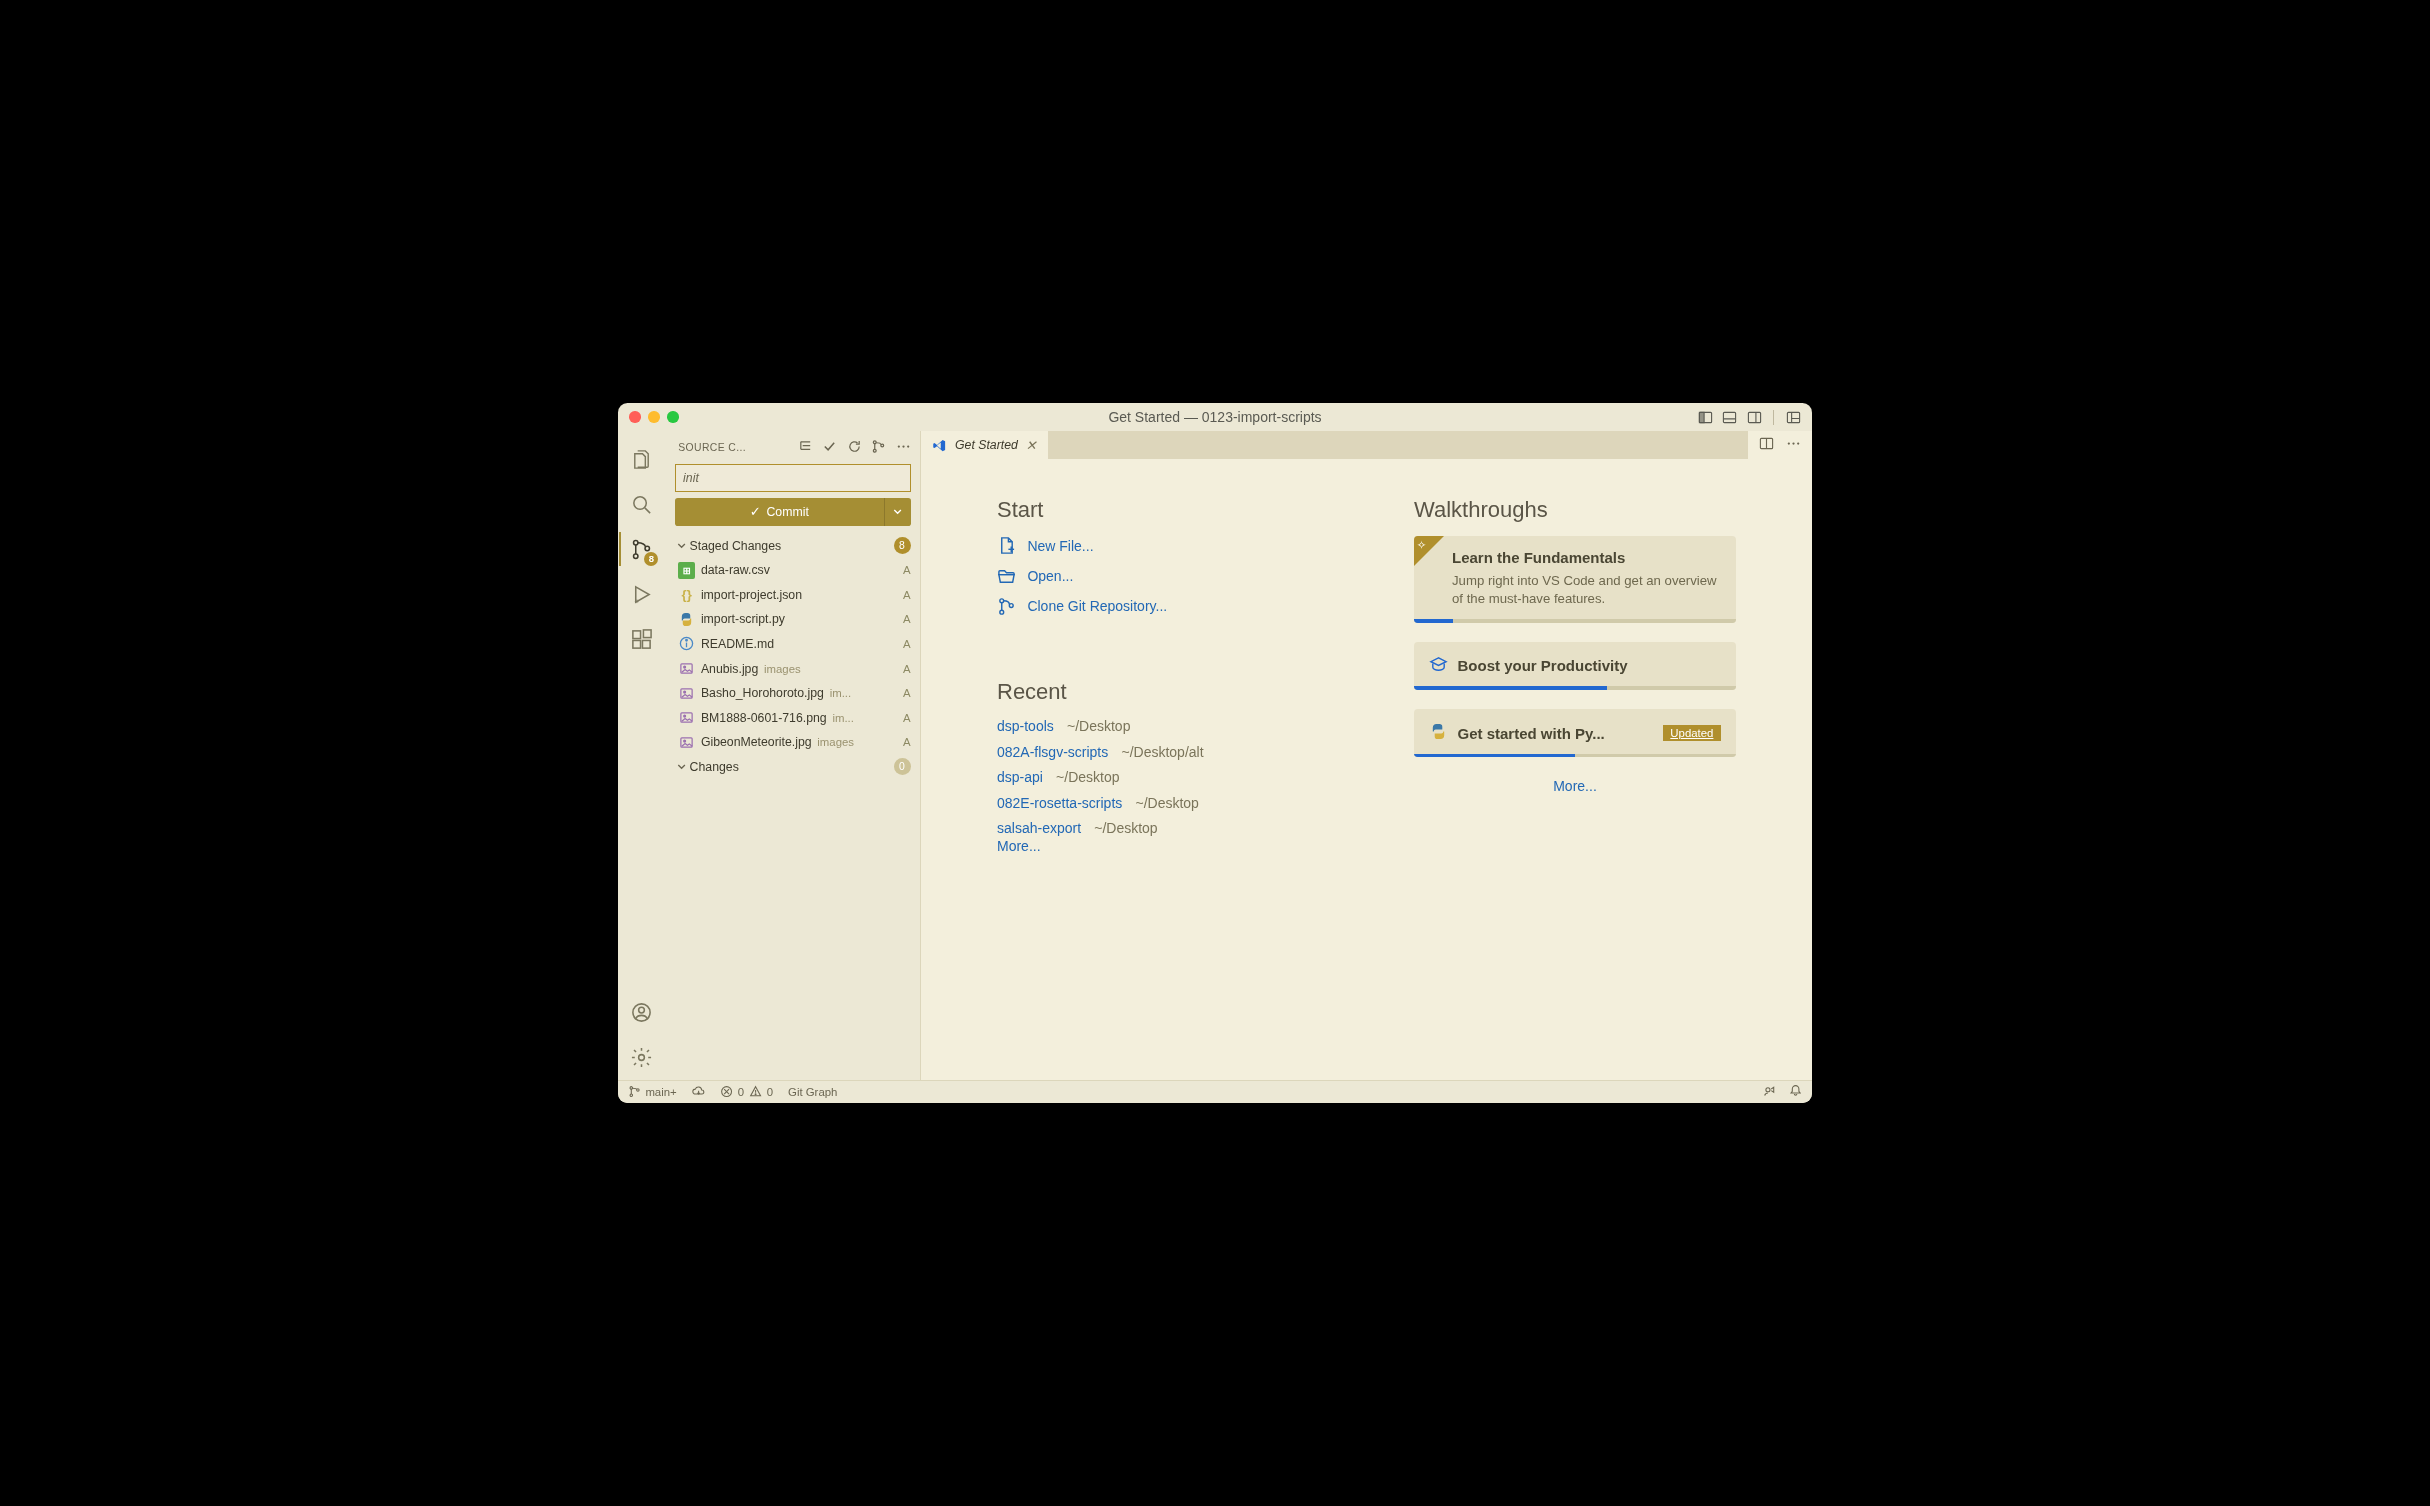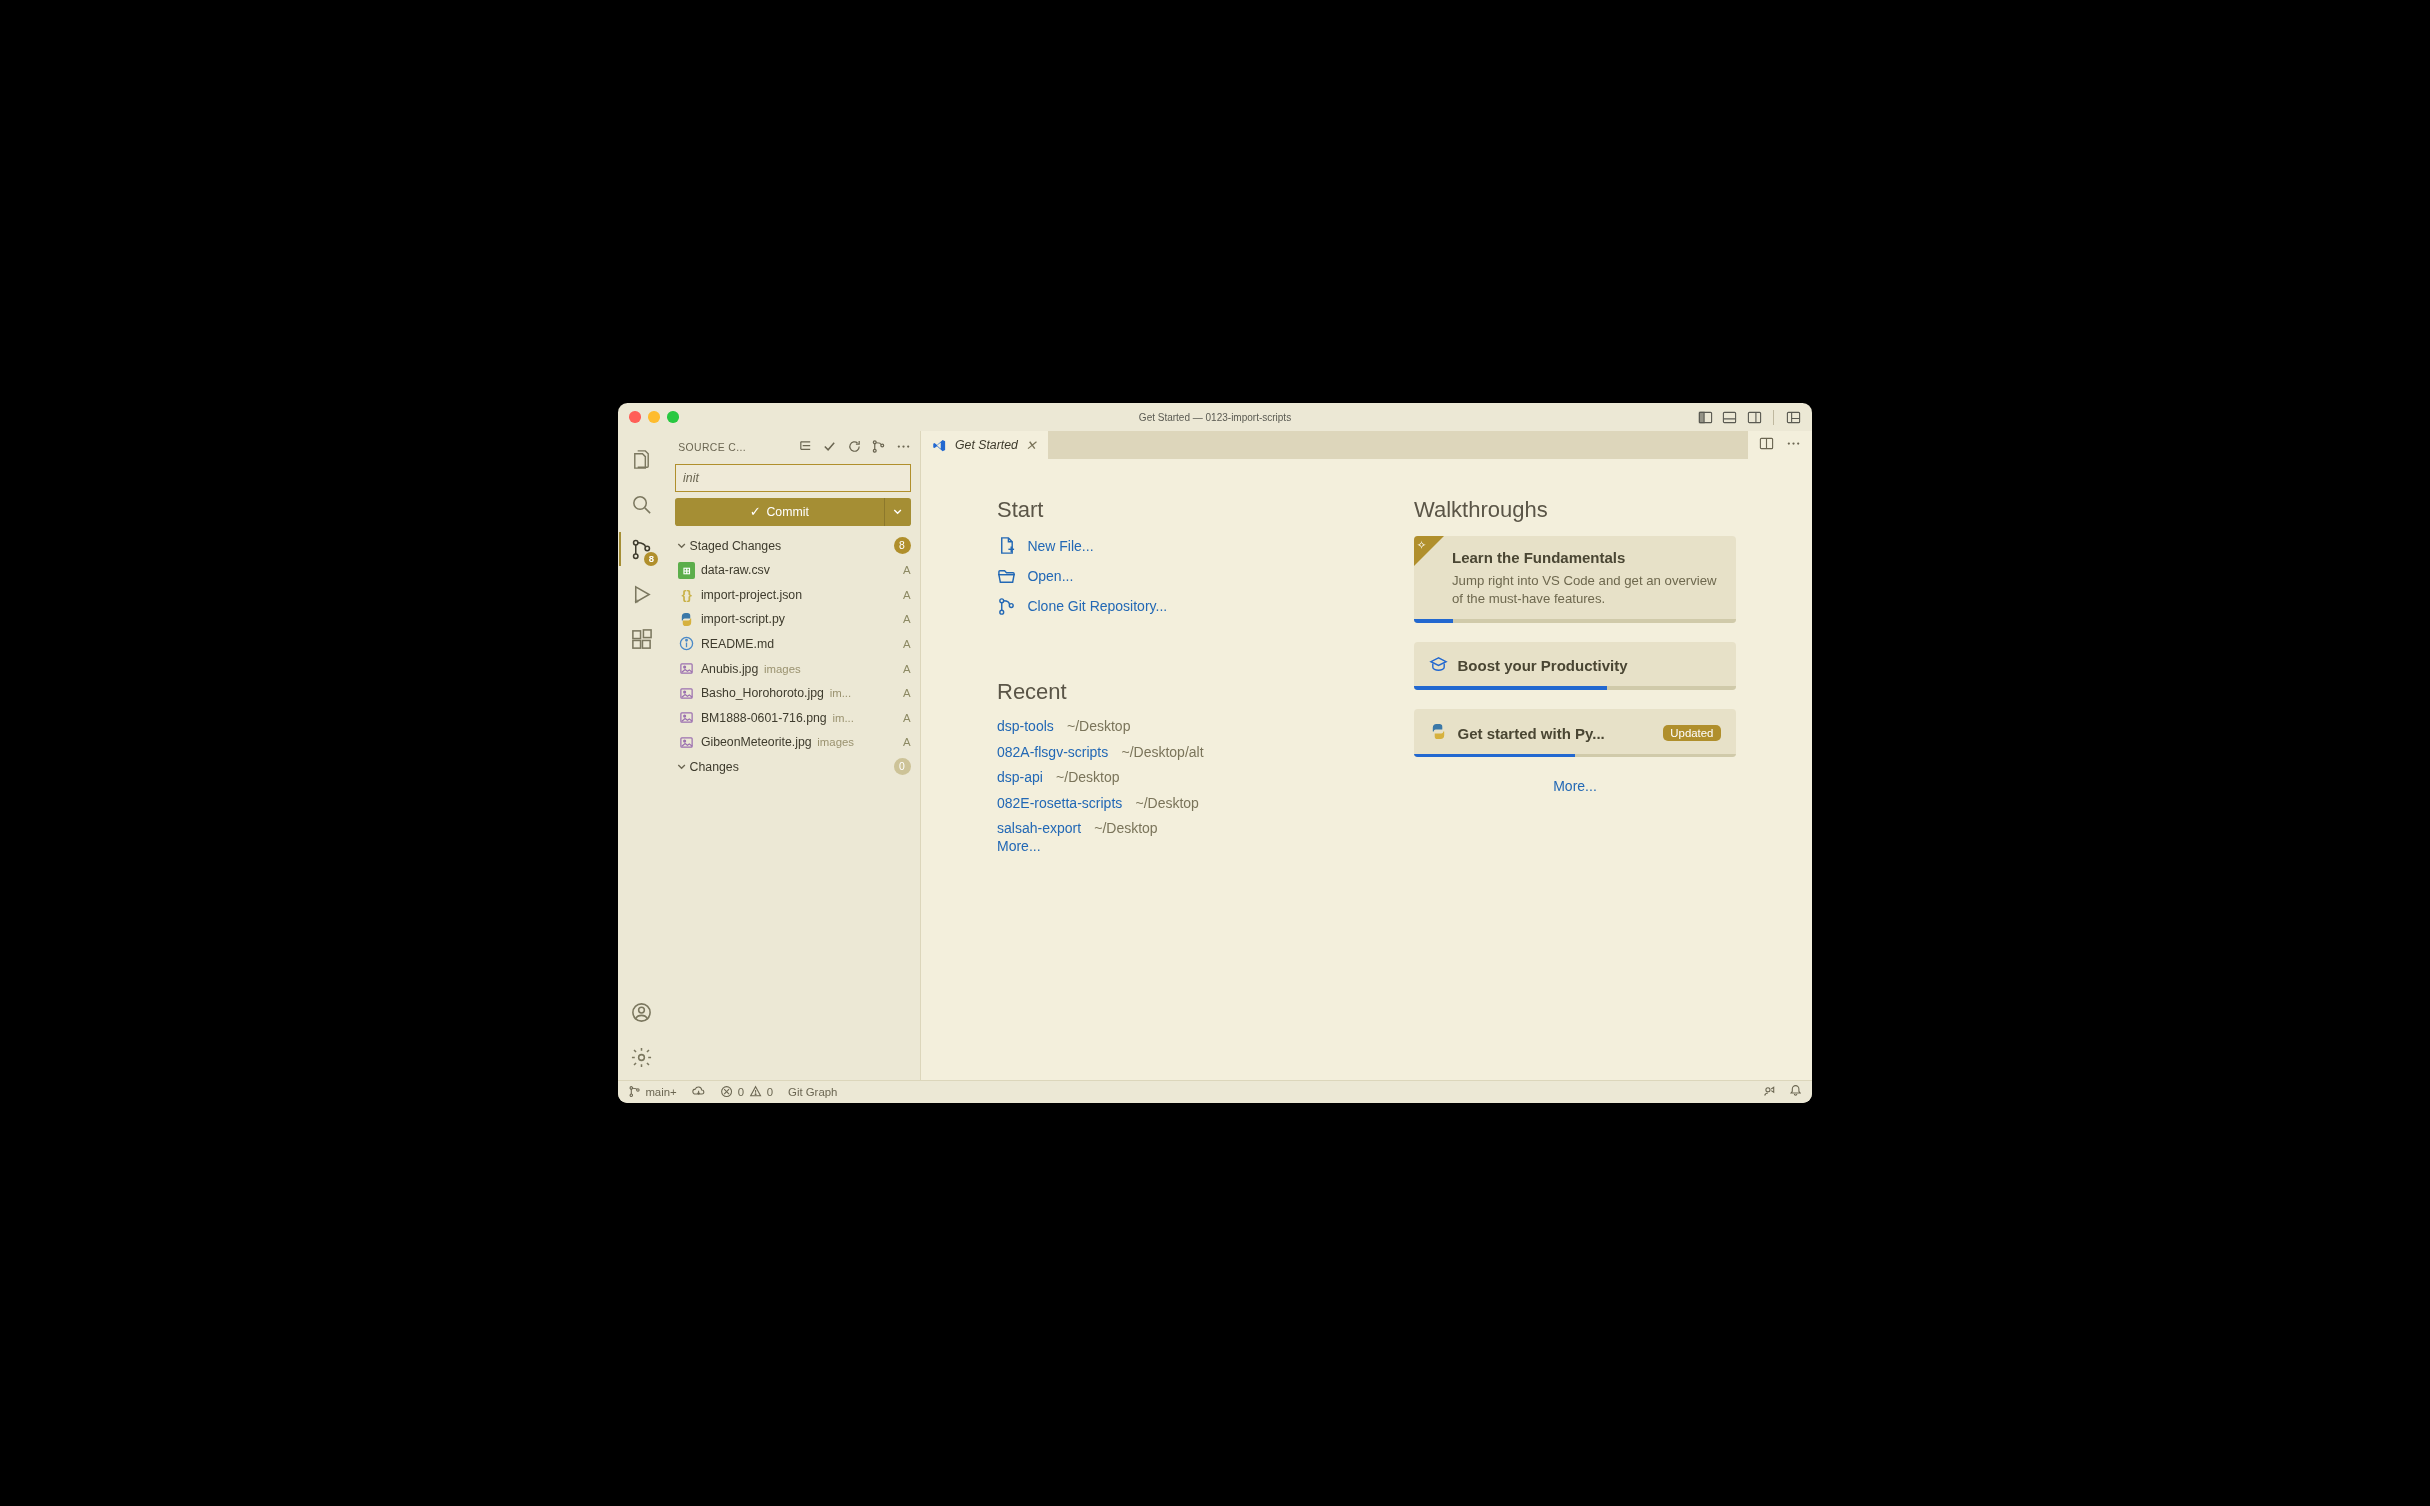--- a/index.html
+++ b/index.html
@@ -28,21 +28,21 @@
     padding: 0 11.4px;
     position: relative;
   }
   .traffic-lights { display: flex; gap: 7.6px; }
   .tl { width: 11.4px; height: 11.4px; border-radius: 50%; }
   .tl.red { background: #ff5f57; }
   .tl.yellow { background: #febc2e; }
   .tl.green { background: #28c840; }
   .titlebar-title {
     position: absolute; left: 0; right: 0;
-    text-align: center; font-size: 10px; color: #5a5a52;
+    text-align: center; font-size: 14px; color: #5a5a52;
     pointer-events: none;
   }
   .titlebar-right {
     margin-left: auto; display:flex; gap: 9.5px; align-items:center;
     color: #5a5a52;
   }
   .titlebar-right .layicon { width:15px; height:15px; display:flex; align-items:center; justify-content:center;}
   .titlebar-right svg { width:15px; height:15px; }
   .titlebar-divider { width:0.9px; height:15px; background:#bfb89f; margin:0 1.9px;}
 
@@ -197,21 +197,21 @@
   .wc-star {
     position:absolute; top:1.9px; left:2.8px; color:#fff; font-size:11.4px;
   }
   .wc-progress {
     position:absolute; left:0; bottom:0; height:3.8px; background:#2268d0;
   }
   .wc-progress.bg { background:#d0caaa; width:100%; }
   .wc-icon { width:19px; height:19px; }
   .wc-badge {
     margin-left:auto; background:#b08f2c; color:#fff; font-size:11.4px;
-    padding:1.9px 7.6px; border-radius:5px; font-weight:400; font-style:normal;
+    padding:1.9px 7.6px; border-radius:0; font-weight:400; font-style:normal;text-decoration:underline;
   }
   .walk-more { text-align:center; }
 
   .welcome-footer {
     display:flex; align-items:center; justify-content:center; gap:7.6px;
     padding-bottom:19px; color:#5a5547; font-size:13.2px;
   }
   .welcome-footer input{ width:14px; height:14px; accent-color:#5a5547;}
 
   .statusbar {

